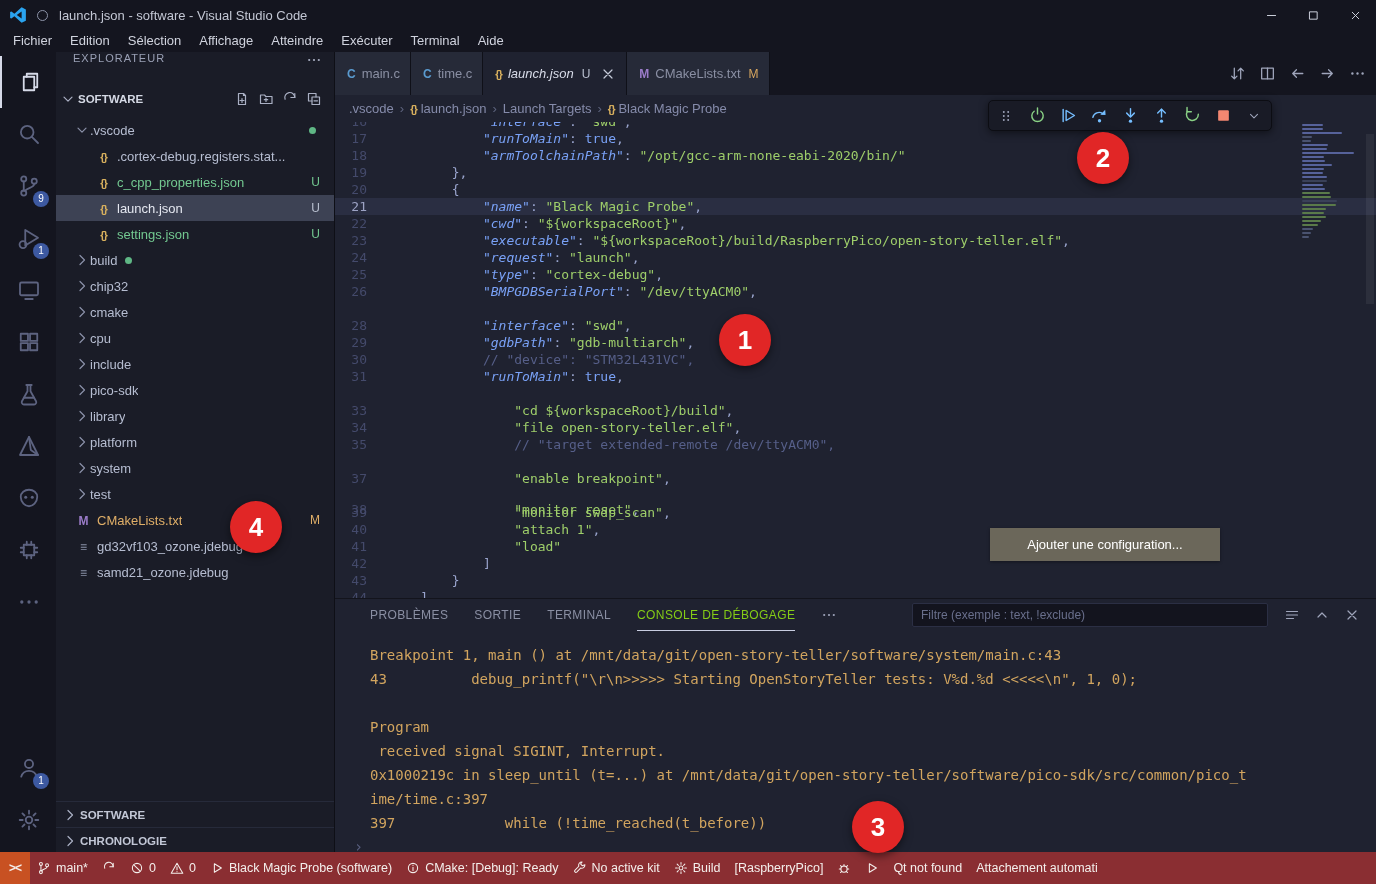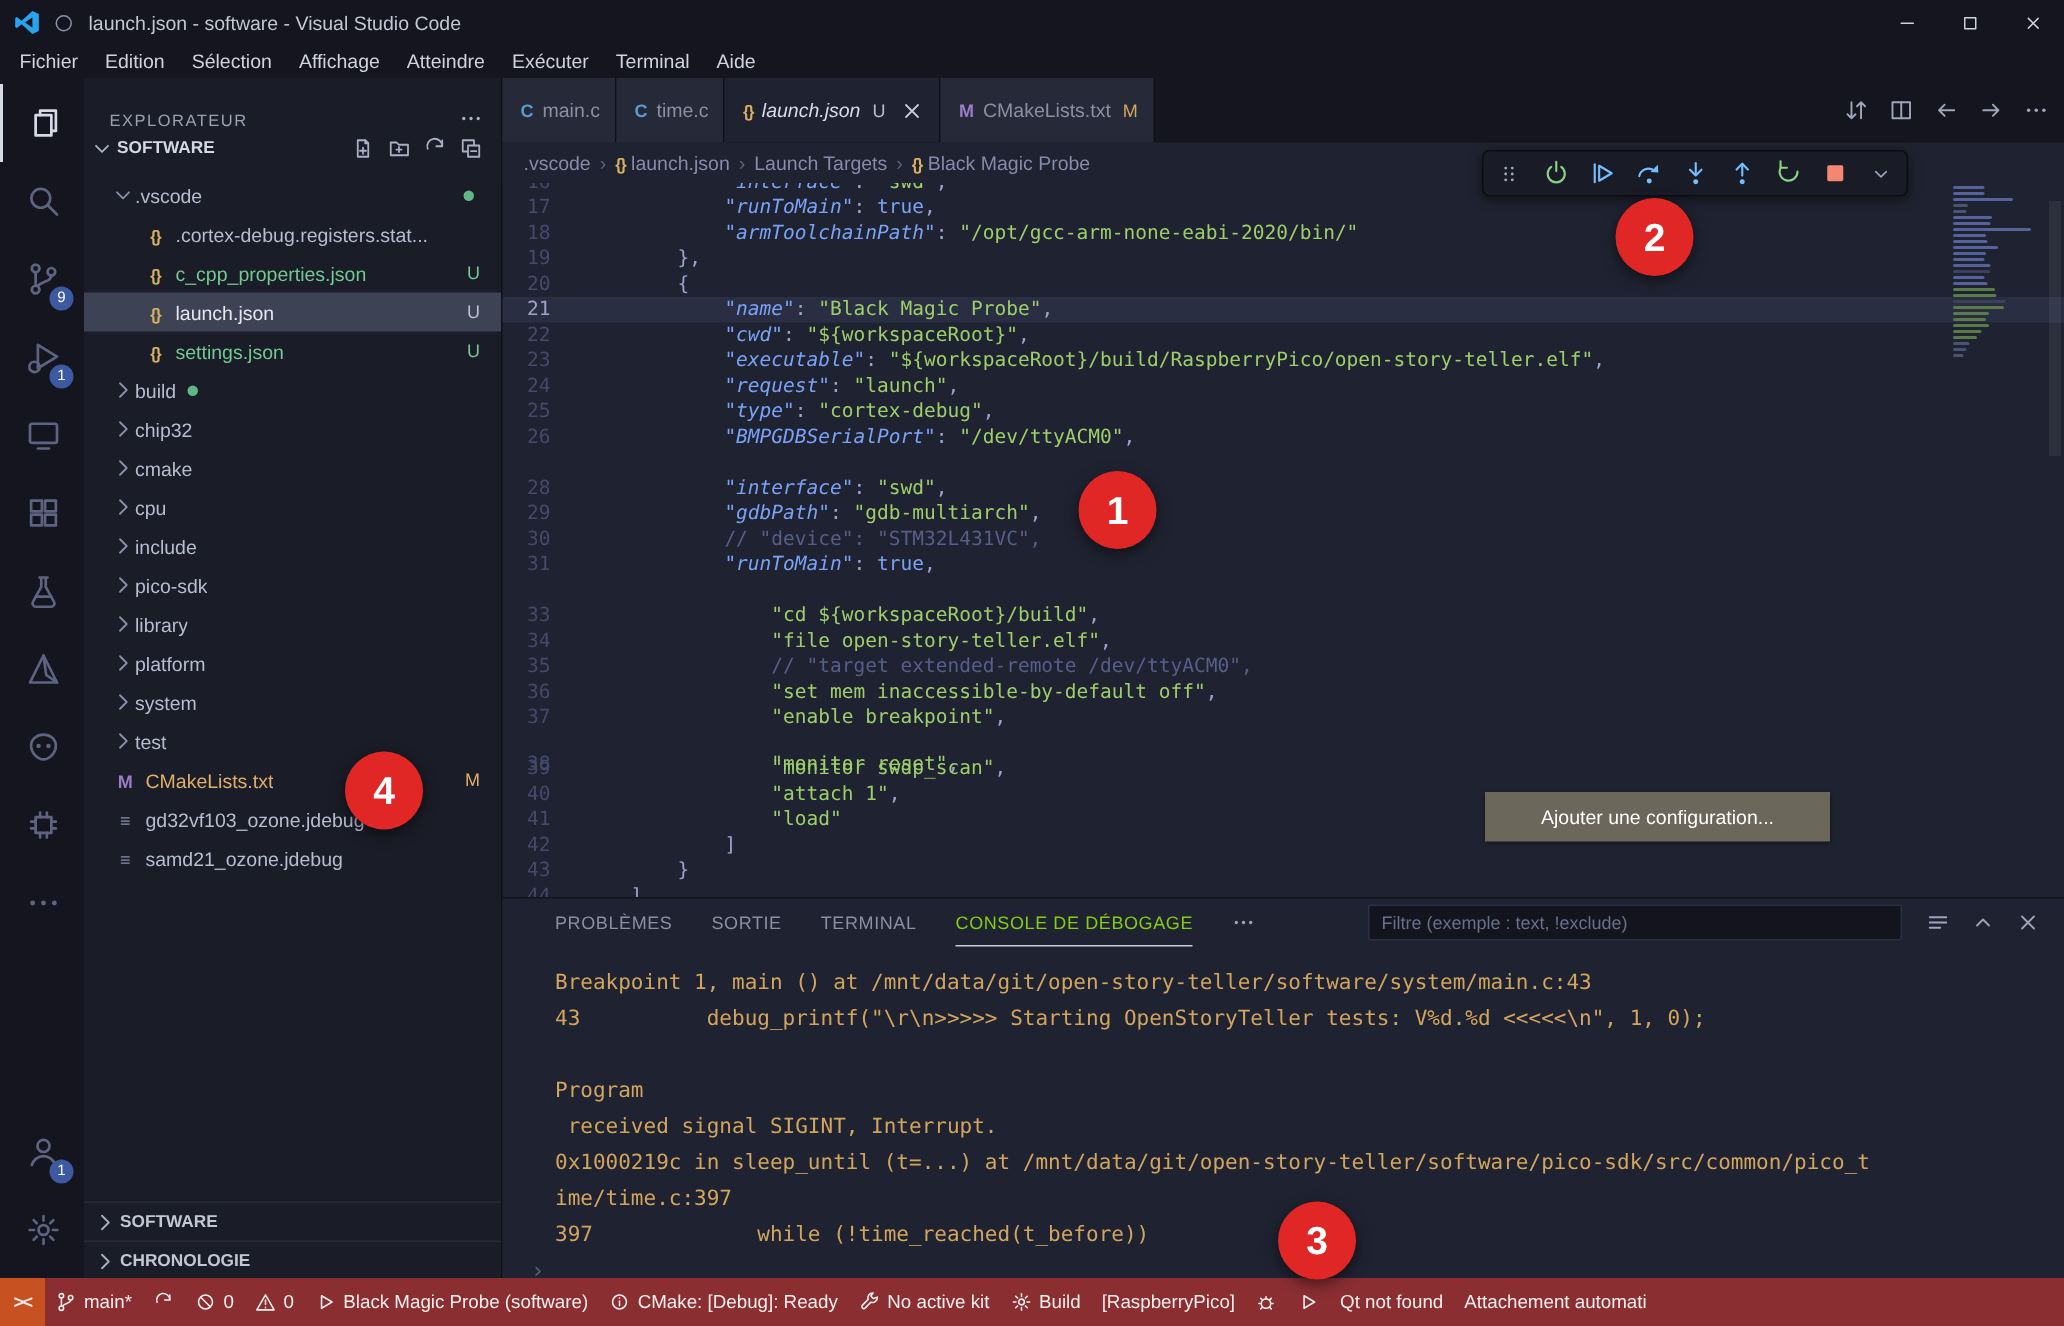--- a/index.html
+++ b/index.html
@@ -30,21 +30,21 @@
     color:#5d6380; border-left:2px solid transparent; }
   .aitem.active { color:#d6dae8; border-left:2px solid #d6dae8; }
   .aitem .ic { width:24px; height:24px; }
   .abadge { position:absolute; right:7px; bottom:5px; min-width:16px; height:16px; border-radius:9px;
     background:#3d59a1; color:#fff; font-size:10px; line-height:16px; text-align:center; padding:0 2px; }
   .abar-bottom { margin-top:auto; padding-bottom:6px; }
 
   
   .sidebar { width:279px; height:100%; background:#1a1c27; border-right:1px solid #0e0f16; position:relative;
     color:#b6bdd1; }
-  .sb-title { height:35px; display:flex; align-items:flex-end; padding:0 12px 0 17px; font-size:11px;
+  .sb-title { height:35px; display:flex; align-items:flex-start; padding:0 12px 0 17px; font-size:11px;
     letter-spacing:1px; color:#9aa0b5; }
   .sb-title .ic { width:16px; height:16px; margin-left:auto; color:#aab0c4; }
   .sec-head { height:24px; display:flex; align-items:center; font-size:11.5px; font-weight:bold; color:#d4d8e4; }
   .sec-head .chev { width:16px; height:16px; margin:0 2px 0 4px; color:#aab0c4; }
   .sec-acts { margin-left:auto; display:flex; gap:8px; padding-right:12px; color:#aab0c4; }
   .sec-acts .ic { width:16px; height:16px; }
   .tree { padding-top:6px; }
   .row { height:26px; display:flex; align-items:center; font-size:13px; padding-right:6px; }
   .row.selected { background:#3d4254; color:#e4e7f0; }
   .row .chev { width:16px; height:16px; color:#8a90a8; flex:none; }
@@ -591,21 +591,20 @@
         <div class="cl" style="top:127px"><span class="ln">24</span><span class="ct">            <span class="tk-key">"request"</span><span class="tk-pun">: </span><span class="tk-str">"launch"</span><span class="tk-pun">,</span></span></div>
         <div class="cl" style="top:144px"><span class="ln">25</span><span class="ct">            <span class="tk-key">"type"</span><span class="tk-pun">: </span><span class="tk-str">"cortex-debug"</span><span class="tk-pun">,</span></span></div>
         <div class="cl" style="top:161px"><span class="ln">26</span><span class="ct">            <span class="tk-key">"BMPGDBSerialPort"</span><span class="tk-pun">: </span><span class="tk-str">"/dev/ttyACM0"</span><span class="tk-pun">,</span></span></div>
         <div class="cl" style="top:195px"><span class="ln">28</span><span class="ct">            <span class="tk-key">"interface"</span><span class="tk-pun">: </span><span class="tk-str">"swd"</span><span class="tk-pun">,</span></span></div>
         <div class="cl" style="top:212px"><span class="ln">29</span><span class="ct">            <span class="tk-key">"gdbPath"</span><span class="tk-pun">: </span><span class="tk-str">"gdb-multiarch"</span><span class="tk-pun">,</span></span></div>
         <div class="cl" style="top:229px"><span class="ln">30</span><span class="ct">            <span class="tk-com">// "device": "STM32L431VC",</span></span></div>
         <div class="cl" style="top:246px"><span class="ln">31</span><span class="ct">            <span class="tk-key">"runToMain"</span><span class="tk-pun">: </span><span class="tk-bool">true</span><span class="tk-pun">,</span></span></div>
         <div class="cl" style="top:280px"><span class="ln">33</span><span class="ct">                <span class="tk-str">"cd ${workspaceRoot}/build"</span><span class="tk-pun">,</span></span></div>
         <div class="cl" style="top:297px"><span class="ln">34</span><span class="ct">                <span class="tk-str">"file open-story-teller.elf"</span><span class="tk-pun">,</span></span></div>
         <div class="cl" style="top:314px"><span class="ln">35</span><span class="ct">                <span class="tk-com">// "target extended-remote /dev/ttyACM0",</span></span></div>
-        <div class="cl" style="top:331px"><span class="ln">36</span><span class="ct">                <span class="tk-str">"set mem inaccessible-by-default off"</span><span class="tk-pun">,</span></span></div>
         <div class="cl" style="top:348px"><span class="ln">37</span><span class="ct">                <span class="tk-str">"enable breakpoint"</span><span class="tk-pun">,</span></span></div>
         <div class="cl" style="top:379px"><span class="ln">38</span><span class="ct">                <span class="tk-str">"monitor reset"</span><span class="tk-pun">,</span></span></div>
         <div class="cl" style="top:382px"><span class="ln">39</span><span class="ct">                <span class="tk-str">"monitor swdp_scan"</span><span class="tk-pun">,</span></span></div>
         <div class="cl" style="top:399px"><span class="ln">40</span><span class="ct">                <span class="tk-str">"attach 1"</span><span class="tk-pun">,</span></span></div>
         <div class="cl" style="top:416px"><span class="ln">41</span><span class="ct">                <span class="tk-str">"load"</span></span></div>
         <div class="cl" style="top:433px"><span class="ln">42</span><span class="ct">            <span class="tk-pun">]</span></span></div>
         <div class="cl" style="top:450px"><span class="ln">43</span><span class="ct">        <span class="tk-pun">}</span></span></div>
         <div class="cl" style="top:467px"><span class="ln">44</span><span class="ct">    <span class="tk-pun">]</span></span></div>
       <div class="minimap" id="minimap">
           <div class="mbar" style="width:21.05px;background:#56629a"></div>

